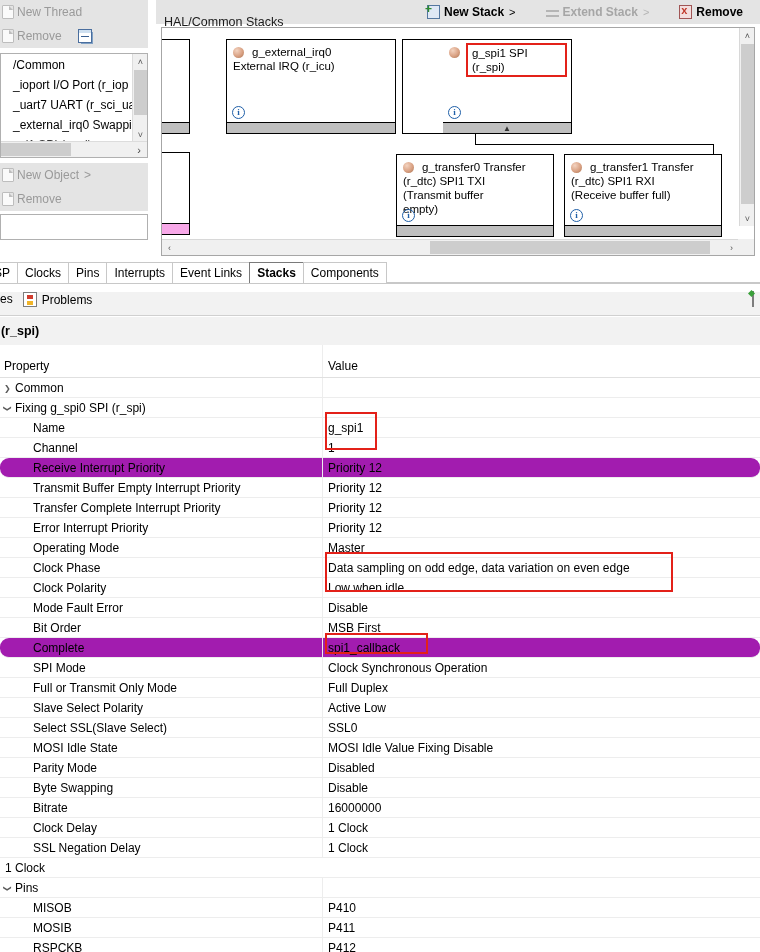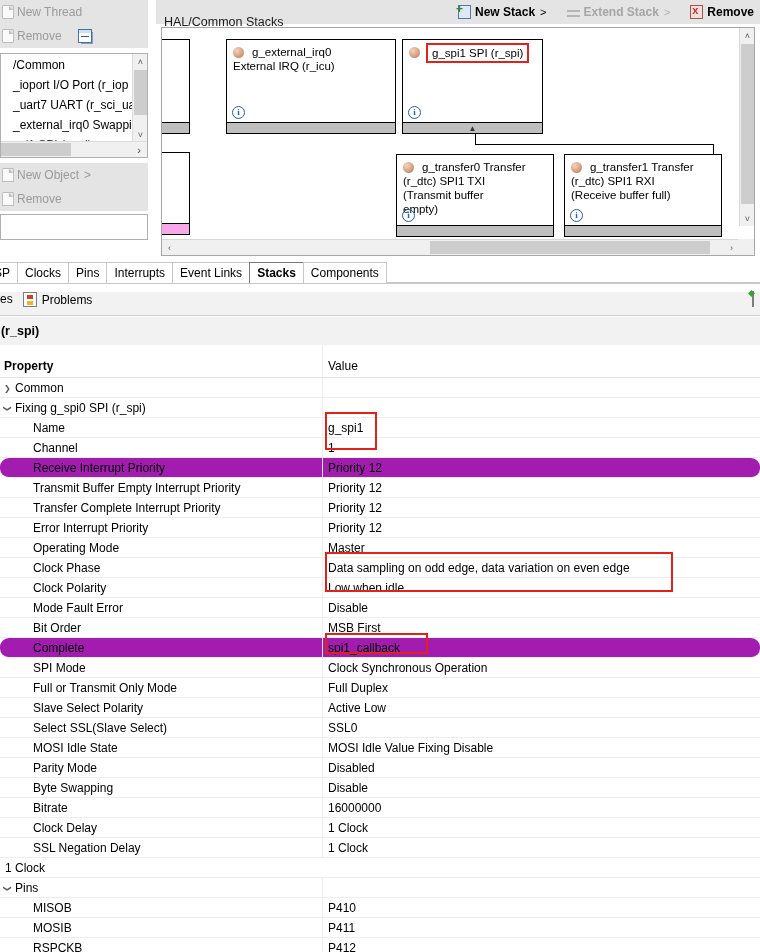--- a/index.html
+++ b/index.html
@@ -79,21 +79,21 @@
     border: 1px solid #b0b0b0; background: #fff;
   }
   .left-white-filler { position: absolute; left:0; top:240px; width:148px; height:17px; background:#fff; }
 
   
   .stacks-header {
     position: absolute; left: 156px; top: 0; width: 604px; height: 24px;
     background: #e4e4e4; display: flex; align-items: center;
   }
   .stacks-title { font-weight: normal; font-size: 12.5px; margin-left: 8px; color: #1a1a1a; margin-top: 20px; }
-  .stacks-actions { margin-left: auto; display: flex; align-items: center; gap: 6px; padding-right: 6px; }
+  .stacks-actions { margin-left: auto; display: flex; align-items: center; gap: 16px; padding-right: 17px; }
   .act { display: flex; align-items: center; margin-left: 14px; font-size: 12px; }
   .act .lbl { font-weight: bold; margin-left: 4px; }
   .act.disabled .lbl { color: #a6a6a6; font-weight: bold; }
   .act .chev { margin-left: 5px; font-size: 11px; }
   .act.disabled .chev { color: #b5b5b5; }
   .ic-newstack { width:13px; height:14px; background:#dfe8f5; border:1px solid #5577a0; position:relative; }
   .ic-newstack::after { content:"+"; position:absolute; left:-3px; top:-4px; color:#2e8b2e; font-size:12px; font-weight:bold; }
   .ic-extend { width:13px; height:14px; position:relative; }
   .ic-extend::before { content:""; position:absolute; left:0; top:5px; width:13px; height:2px; background:#b5b5b5; }
   .ic-extend::after { content:""; position:absolute; left:0; top:10px; width:13px; height:2px; background:#b5b5b5; }
@@ -177,21 +177,21 @@
   .prop-title .t { font-weight: bold; font-size: 12.5px; margin-left: -6px; }
 
   
   .ptable { position: absolute; left: 0; top: 345px; width: 760px; }
   .prow { display: flex; height: 20px; align-items: center; border-bottom: 1px solid #ededed; }
   .prow.head { height: 33px; border-bottom: 1px solid #e0e0e0; align-items: flex-end; }
   .prow.head .pcol-name, .prow.head .pcol-val { padding-bottom: 4px; }
   .prow.sel { background: #a21caf; border-radius: 9px; }
   .pcol-name { width: 323px; padding-left: 4px; font-size: 12px; white-space: nowrap; overflow: hidden;
                border-right: 1px solid #ededed; height: 100%; display: flex; align-items: center; }
-  .prow.head .pcol-name { align-items: flex-end; font-weight: bold; }
+  .prow.head .pcol-name { align-items: flex-end; }
   .pcol-val { flex: 1; padding-left: 5px; font-size: 12px; white-space: nowrap; height: 100%;
               display: flex; align-items: center; }
   .prow.head .pcol-val { align-items: flex-end; }
   .ind0 { padding-left: 4px; }
   .ind2 { padding-left: 33px; }
   .twisty { display: inline-block; width: 11px; color: #5a5a5a; font-size: 9px; }
   .twisty.r::before { content: "\276F"; font-size: 8px; }
   .twisty.d::before { content: "\276F"; font-size: 8px; display: inline-block; transform: rotate(90deg); }
 
   
@@ -278,21 +278,21 @@
     <div class="node" style="left:64px; top:11px; width:170px;">
       <div class="body" style="min-height:82px;">
         <span class="nicon"></span>
         <span class="ntext">g_external_irq0
 External IRQ (r_icu)</span>
         <span class="info">i</span>
       </div>
       <div class="foot"></div>
     </div>
 
-    <div class="node" style="left:240px; top:11px; width:141px;">
+    <div class="node" style="left:240px; top:11px; width:170px;padding-left:40px;">
       <div class="body" style="min-height:82px;">
         <span class="nicon"></span>
         <span class="ntext hl-box" style="display:inline-block; padding:1px 4px;">g_spi1 SPI (r_spi)</span>
         <span class="info">i</span>
       </div>
       <div class="foot">
         <div class="up">▲</div>
       </div>
     </div>
 

